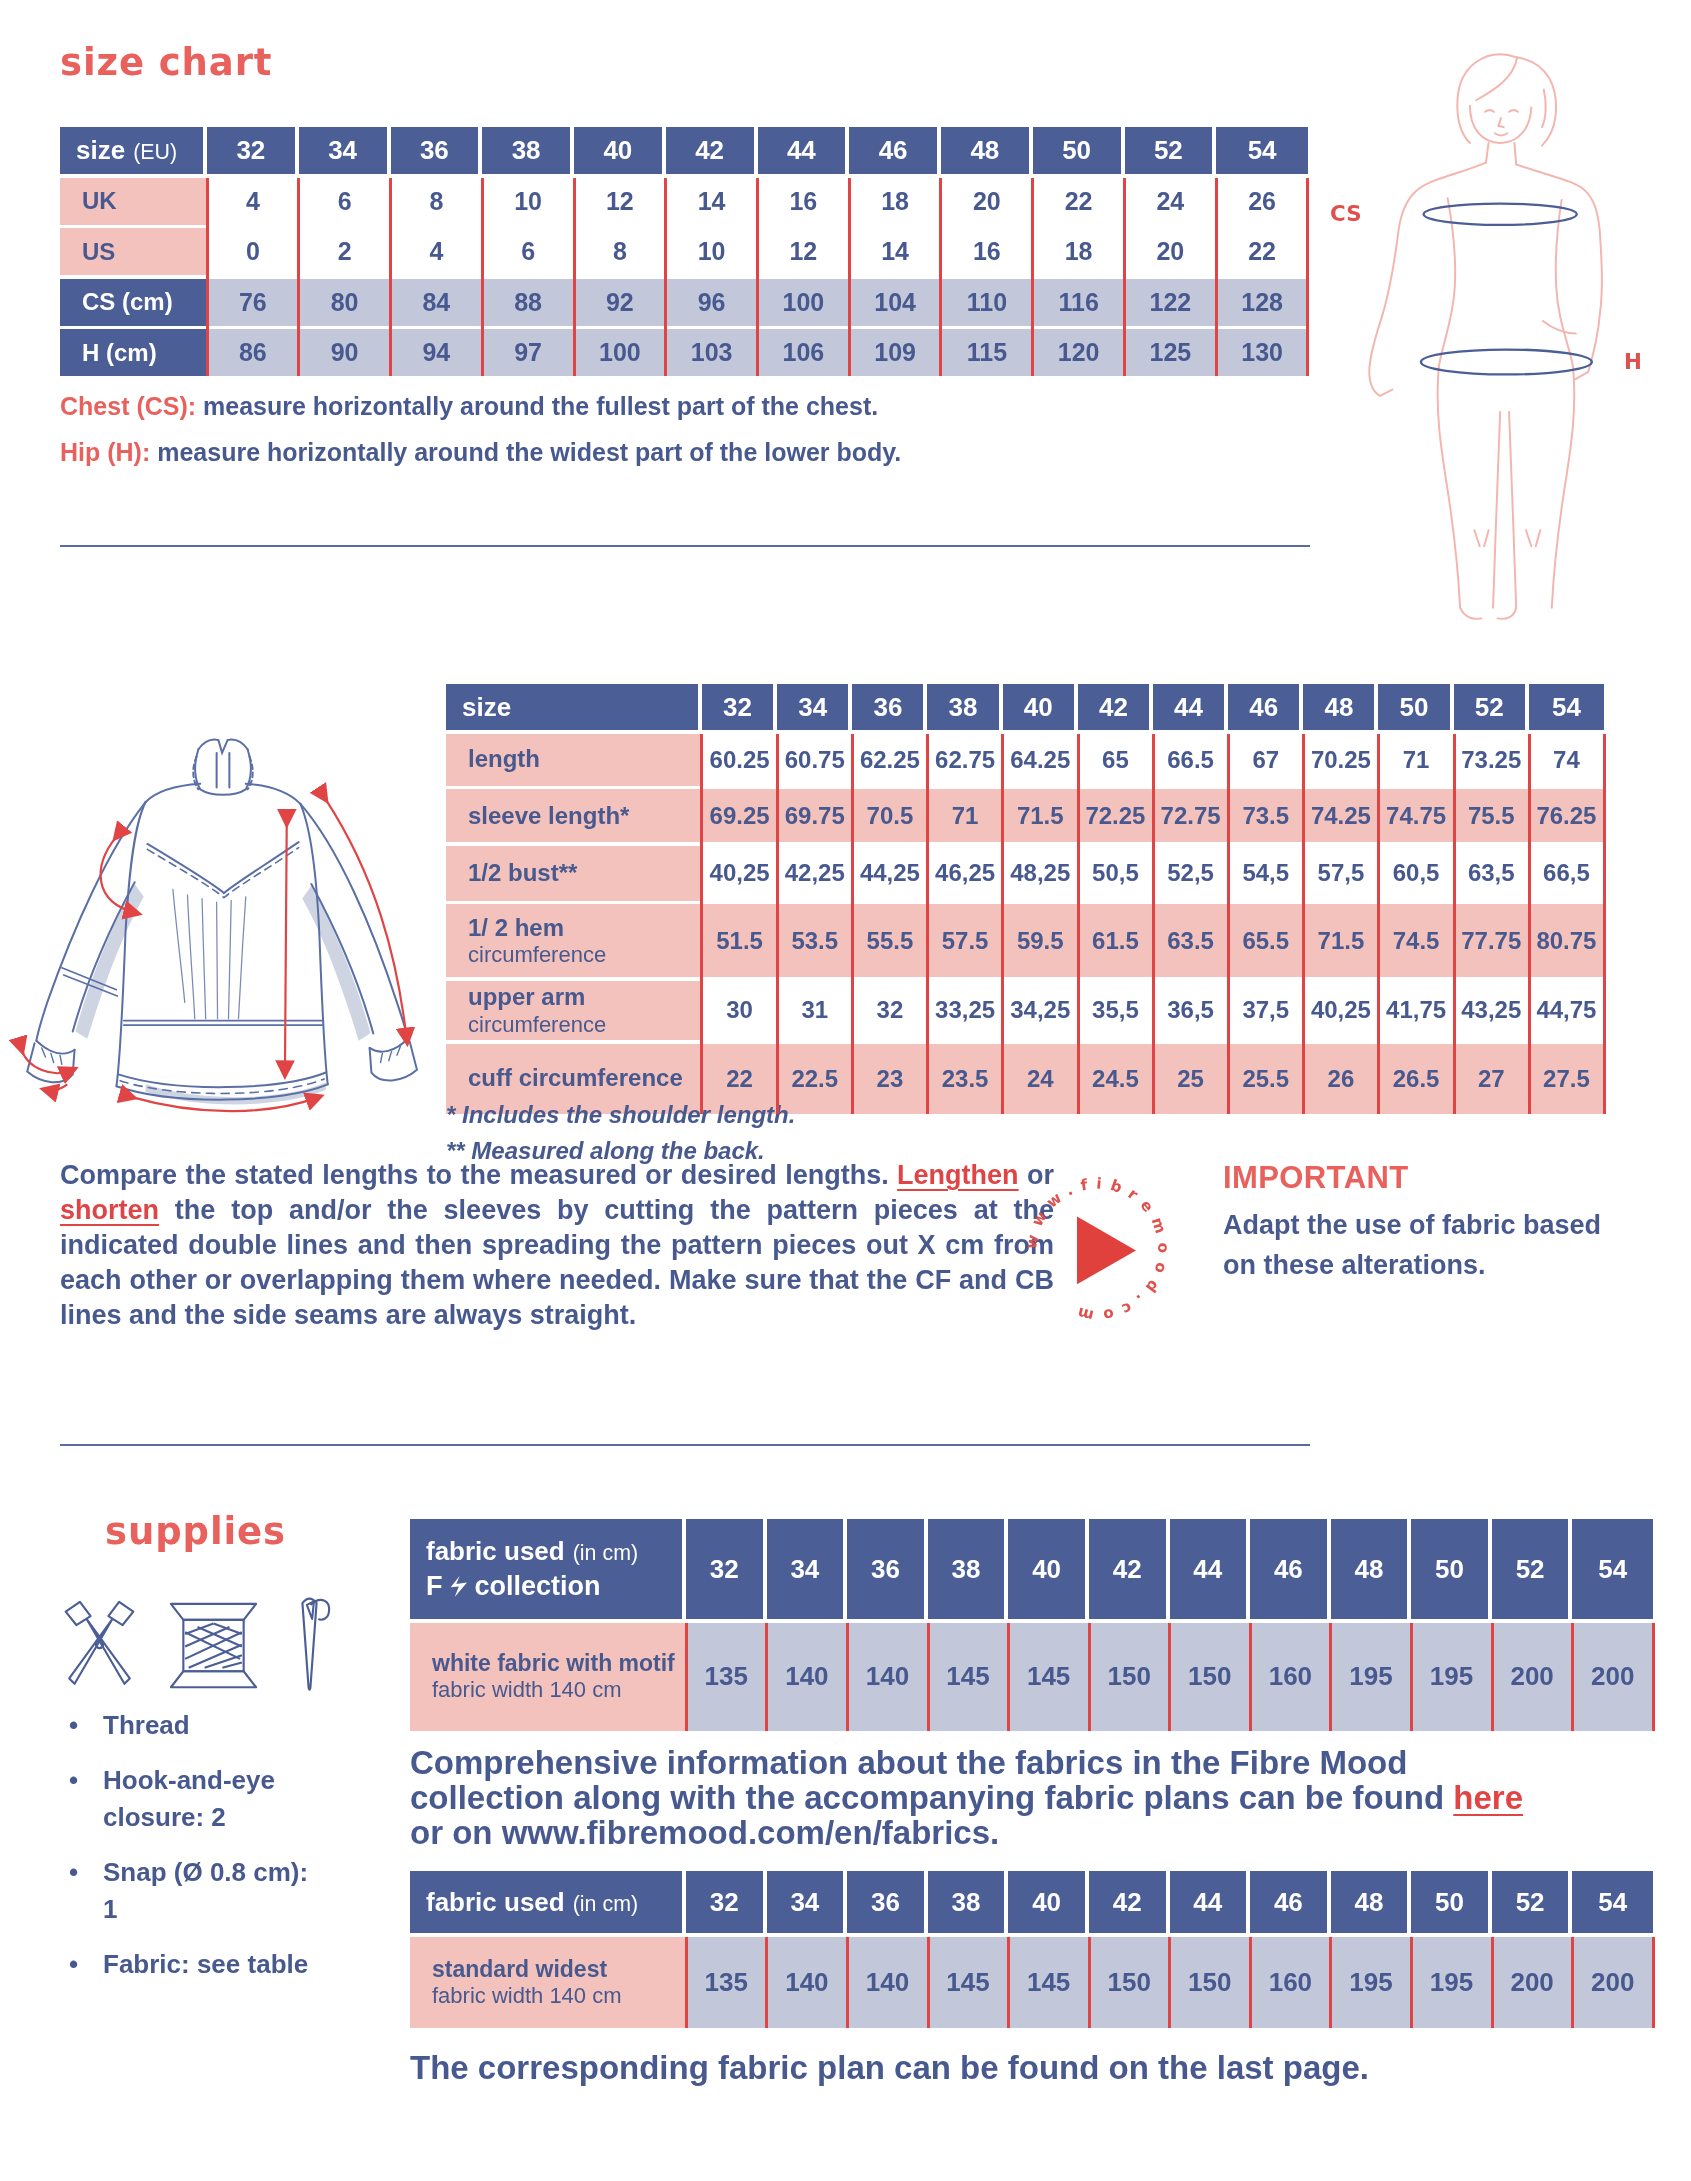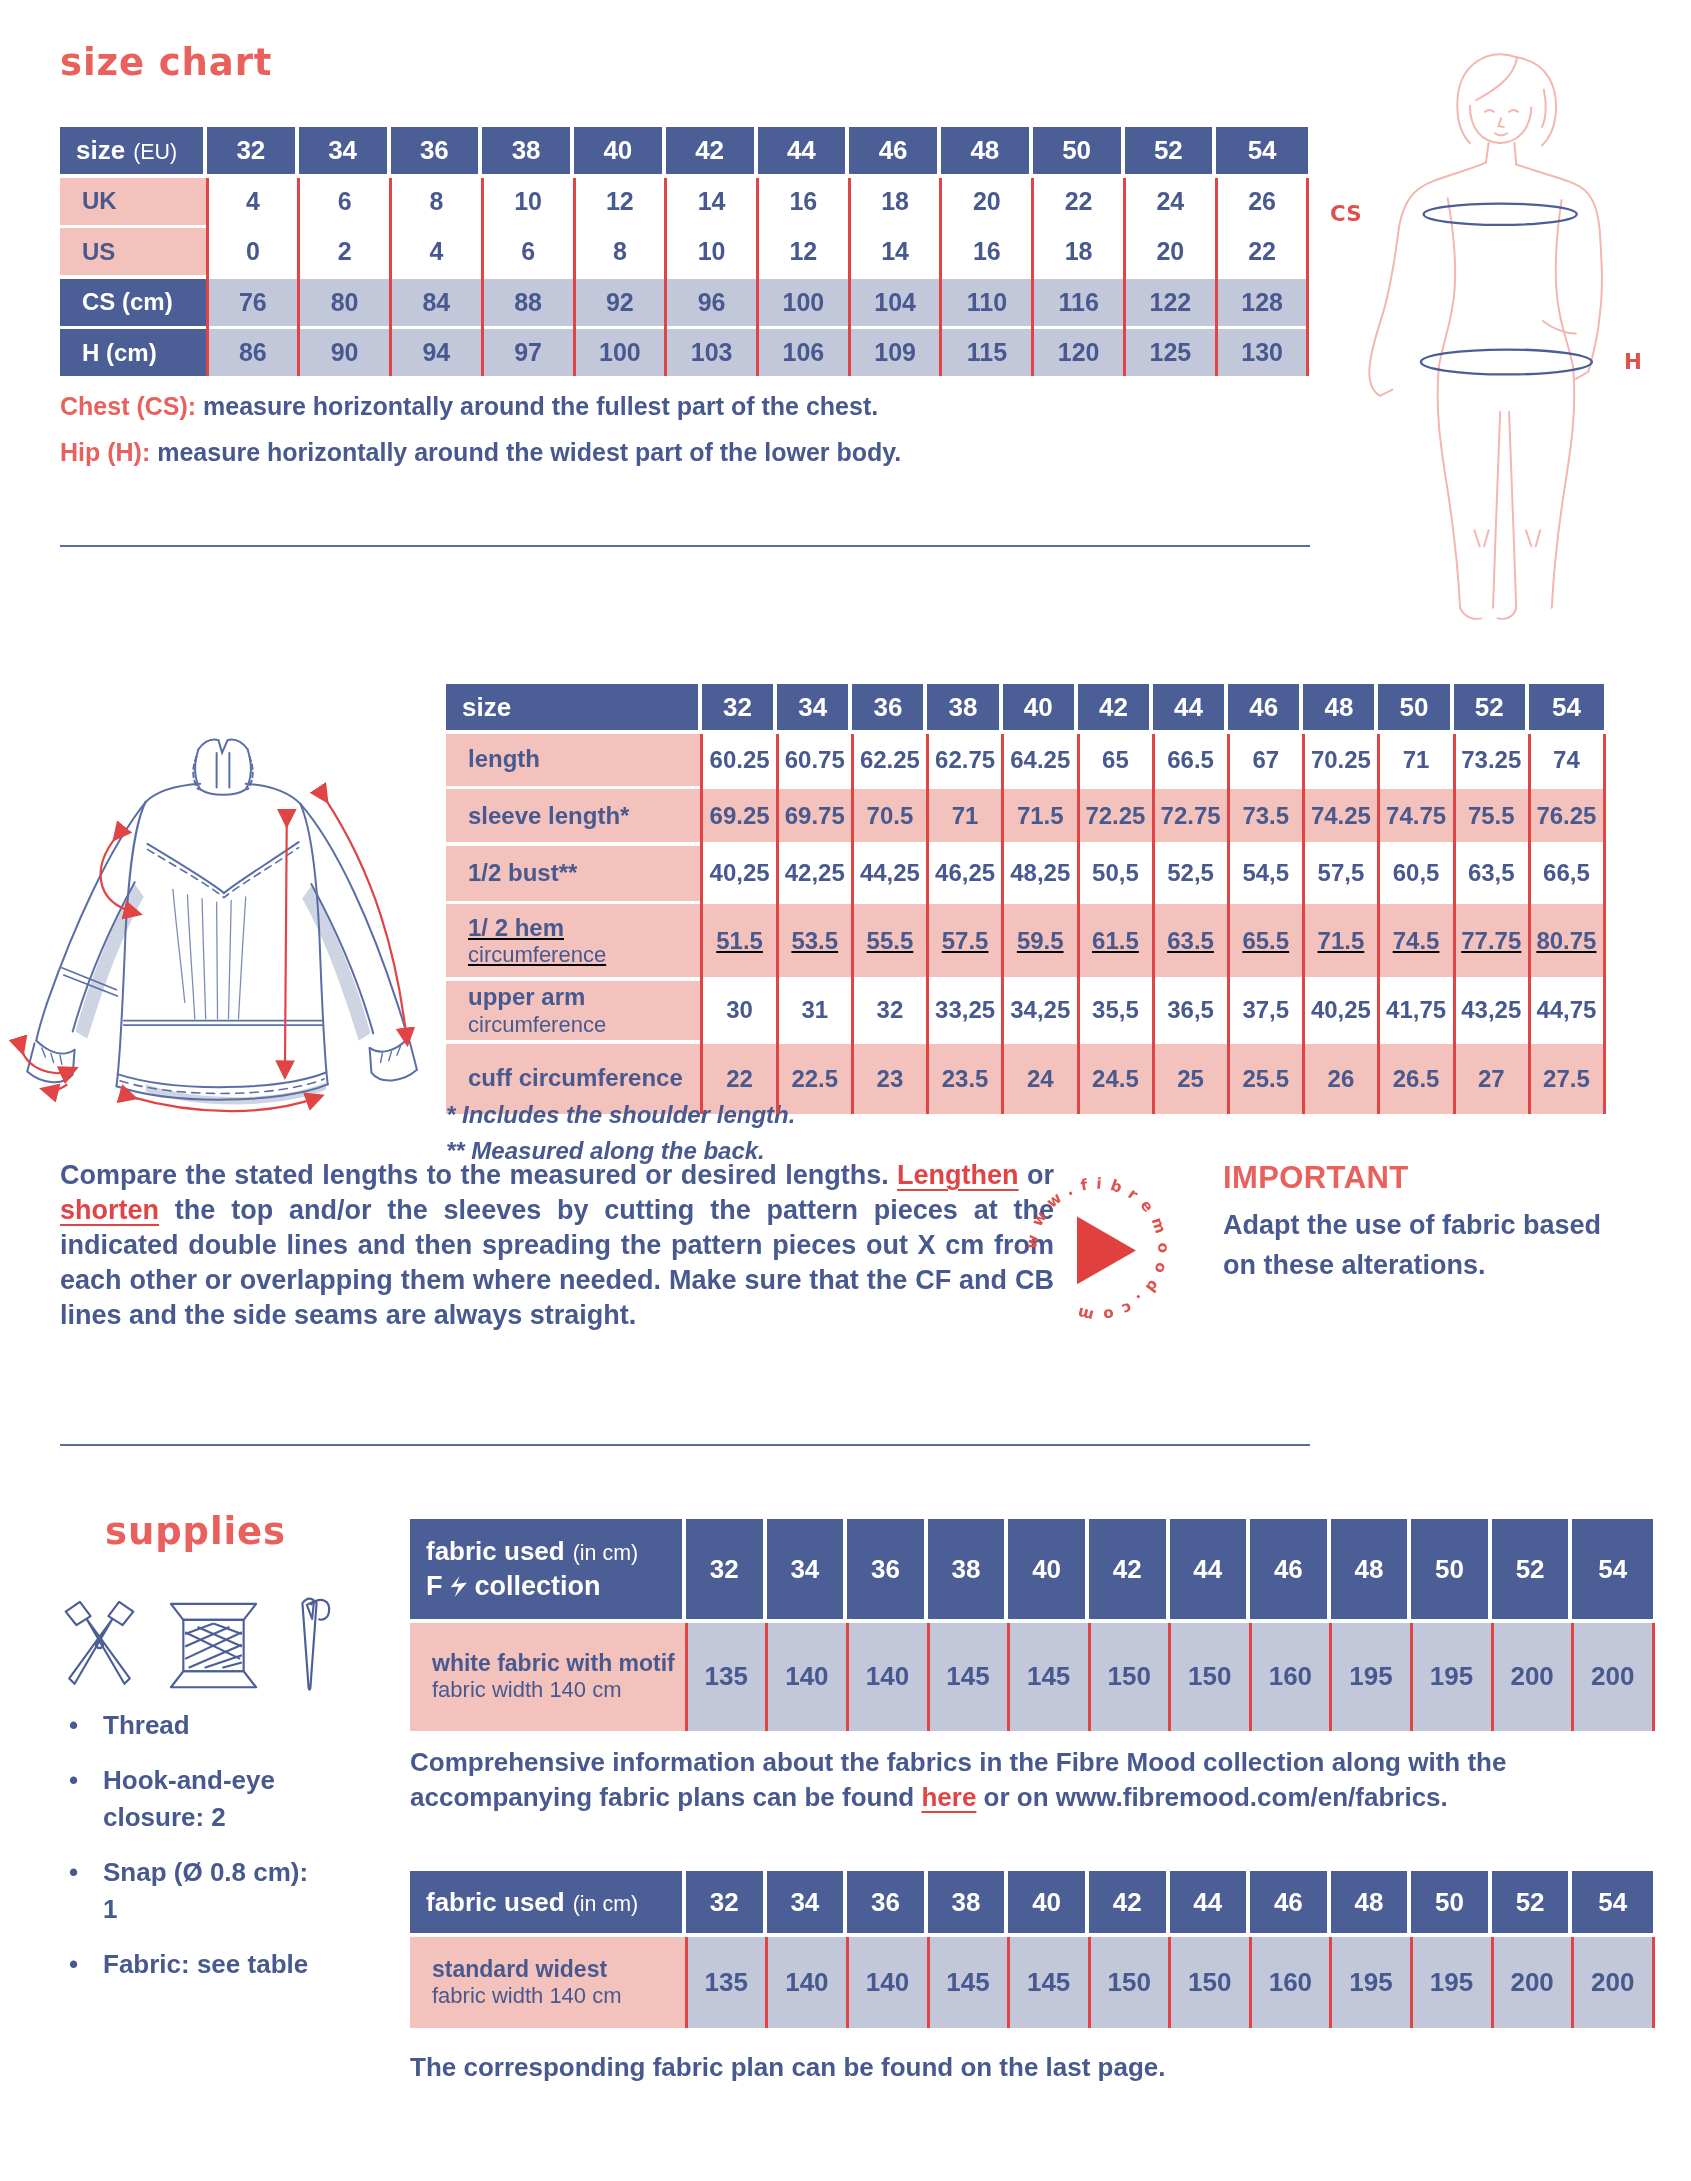--- a/index.html
+++ b/index.html
@@ -51,21 +51,21 @@
   .para{position:absolute;margin:0;font-weight:bold;font-size:27px;line-height:35px;
         color:var(--blue-text);text-align:justify;}
   .rlink{color:var(--red);text-decoration:underline;text-decoration-thickness:2.2px;text-underline-offset:4.5px;cursor:pointer;}
   .footnote{position:absolute;margin:0;font-style:italic;font-weight:600;font-size:24px;color:var(--blue-text);}
   .imp-title{position:absolute;margin:0;font-weight:bold;font-size:31px;color:var(--coral);letter-spacing:0.4px;}
   .imp-text{position:absolute;margin:0;font-weight:bold;font-size:27px;line-height:40px;color:var(--blue-text);}
   .bullets{position:absolute;list-style:none;margin:0;padding:0;font-weight:bold;font-size:26px;
            line-height:37px;color:var(--blue-text);width:267px;}
   .bullets li{margin-bottom:18px;padding-left:41px;position:relative;}
   .bullets li::before{content:"\2022";position:absolute;left:7.1px;}
-  .fabnote{position:absolute;margin:0;font-weight:bold;font-size:26px;line-height:35px;color:var(--blue-text);}
+  .fabnote{position:absolute;margin:0;font-weight:bold;font-size:33px;line-height:35px;color:var(--blue-text);}
   svg{display:block;}
 </style>
 </head>
 <body>
 
 <div id="page">
 
   <h1 class="sec-title" style="left:60px;top:41px">size chart</h1>
 
   <div class="dtable sc" style="left:60px;top:127px;width:1248px">
@@ -332,21 +332,21 @@
           <div class="t-cell t-val white">46,25</div>
           <div class="t-cell t-val white">48,25</div>
           <div class="t-cell t-val white">50,5</div>
           <div class="t-cell t-val white">52,5</div>
           <div class="t-cell t-val white">54,5</div>
           <div class="t-cell t-val white">57,5</div>
           <div class="t-cell t-val white">60,5</div>
           <div class="t-cell t-val white">63,5</div>
           <div class="t-cell t-val white">66,5</div>
         </div>
-        <div class="t-row" style="grid-template-columns: 256px repeat(12, 1fr); height: 73px; text-decoration: underline;">
+        <div class="t-row" style="grid-template-columns: 256px repeat(12, 1fr); height: 73px;">
           <div class="t-cell t-label pink">
             <div class="lb1">1/ 2 hem</div>
             <div class="lb2">circumference</div>
           </div>
           <div class="t-cell t-val pinkcell">51.5</div>
           <div class="t-cell t-val pinkcell">53.5</div>
           <div class="t-cell t-val pinkcell">55.5</div>
           <div class="t-cell t-val pinkcell">57.5</div>
           <div class="t-cell t-val pinkcell">59.5</div>
           <div class="t-cell t-val pinkcell">61.5</div>

